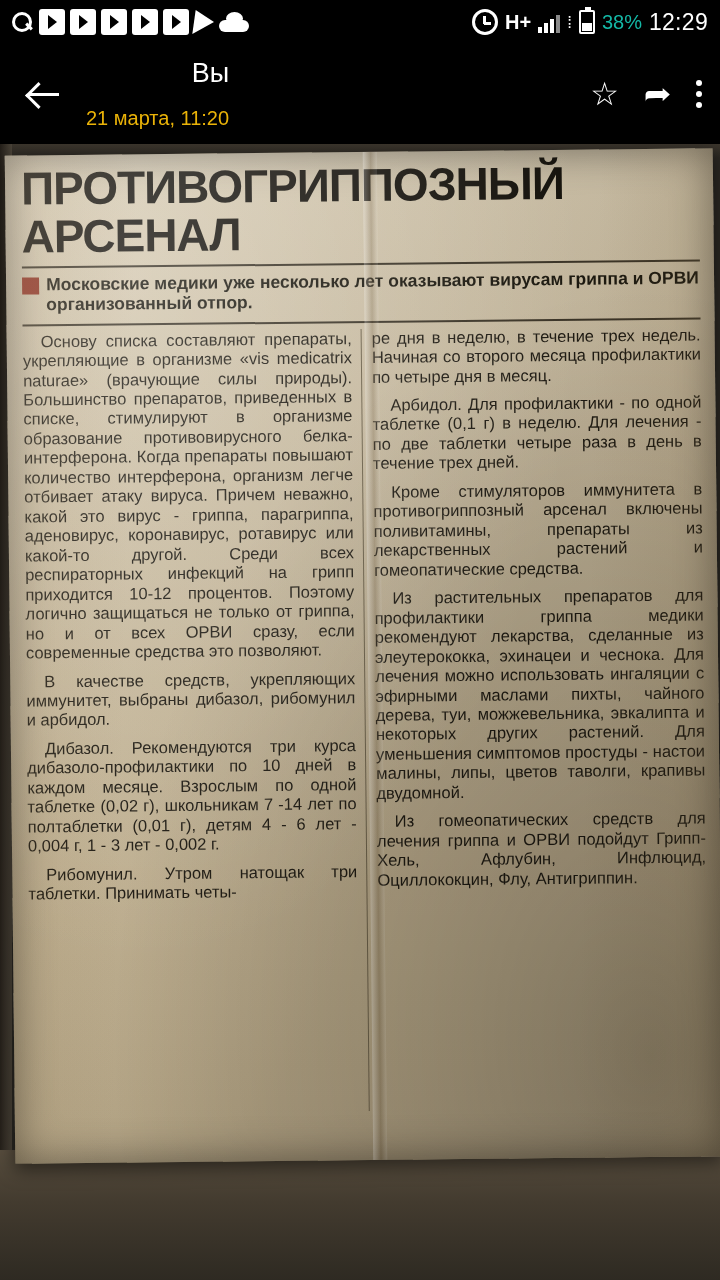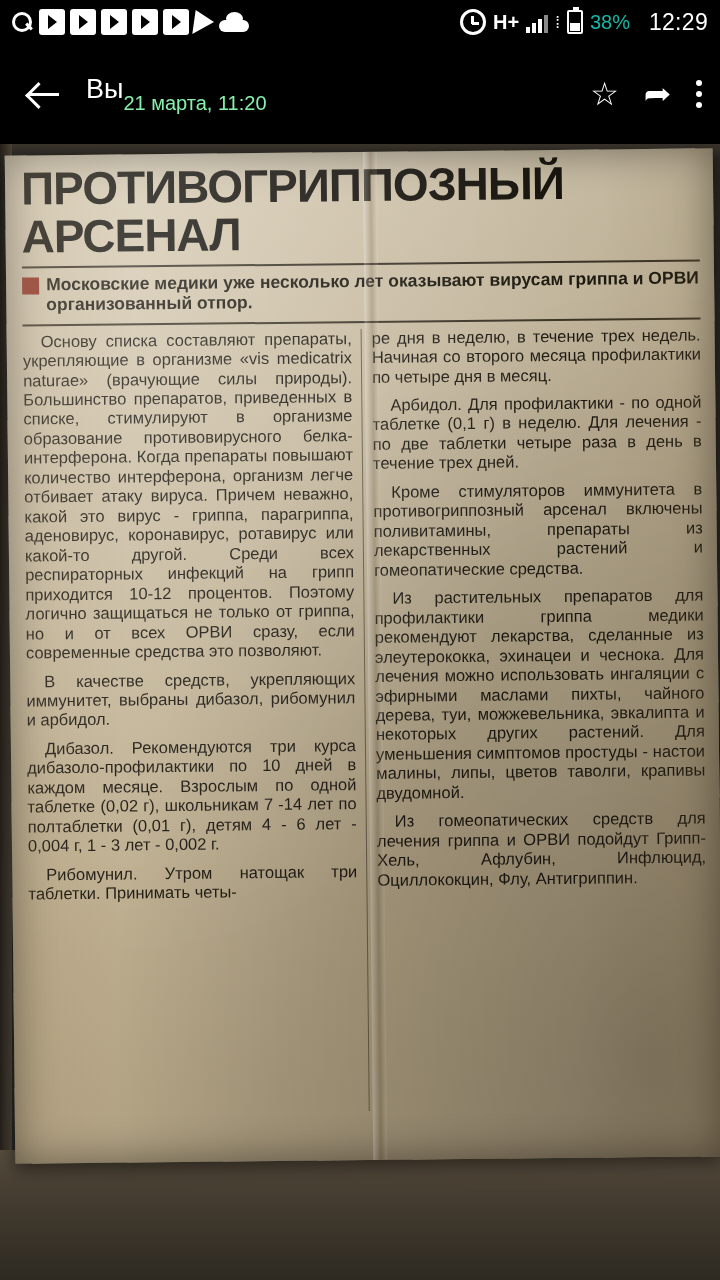--- a/index.html
+++ b/index.html
@@ -141,21 +141,21 @@
     background: #fff;
   }
   .battery::after {
     content: "";
     position: absolute;
     left: 1px; right: 1px; bottom: 1px;
     height: 38%;
     background: #fff;
   }
   .batt-text { color: #14b8a6; font-size: 20px; }
-  .clock { color: #fff; font-size: 23px; font-weight: 500; letter-spacing: .3px; margin-left: 12px; }
+  .clock { color: #fff; font-size: 23px; font-weight: 500; letter-spacing: .3px; }
 
   
   .appbar {
     flex: 0 0 100px;
     background: #000;
     color: #fff;
     display: flex;
     align-items: center;
     padding: 0 18px 0 22px;
   }
@@ -174,23 +174,23 @@
   }
   .back-arrow::after {
     content: "";
     position: absolute;
     left: 7px; top: 15px;
     width: 16px; height: 16px;
     border-left: 3px solid #fff;
     border-bottom: 3px solid #fff;
     transform: rotate(45deg);
   }
-  .titleblock { display: flex; flex-direction: row; justify-content: center; }
+  .titleblock { display: flex; flex-direction: column; justify-content: center; text-align: right; }
   .title-main { font-size: 27px; font-weight: 500; line-height: 1.15; }
-  .title-sub { font-size: 20px; color: #86efac; margin-top: 18px; }
+  .title-sub { font-size: 20px; color: #eab308; margin-top: 18px; }
   .appbar-actions { margin-left: auto; display: flex; align-items: center; gap: 26px; }
   .star-glyph { font-size: 32px; line-height: 1; color: #fff; }
   .share-glyph { font-size: 30px; line-height: 1; color: #fff; transform: scaleX(1.1); }
   .kebab { width: 6px; display: flex; flex-direction: column; gap: 5px; align-items: center; }
   .kebab i { width: 6px; height: 6px; border-radius: 50%; background: #fff; display: block; }
 
   
   .photo {
     position: relative;
     flex: 1 1 auto;

